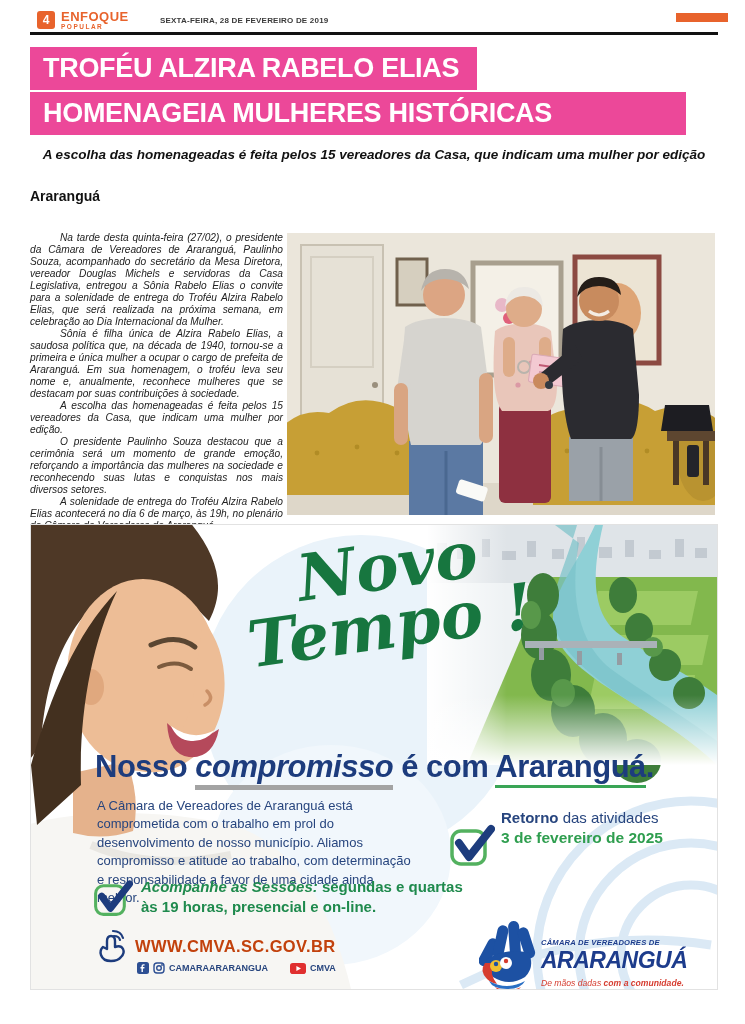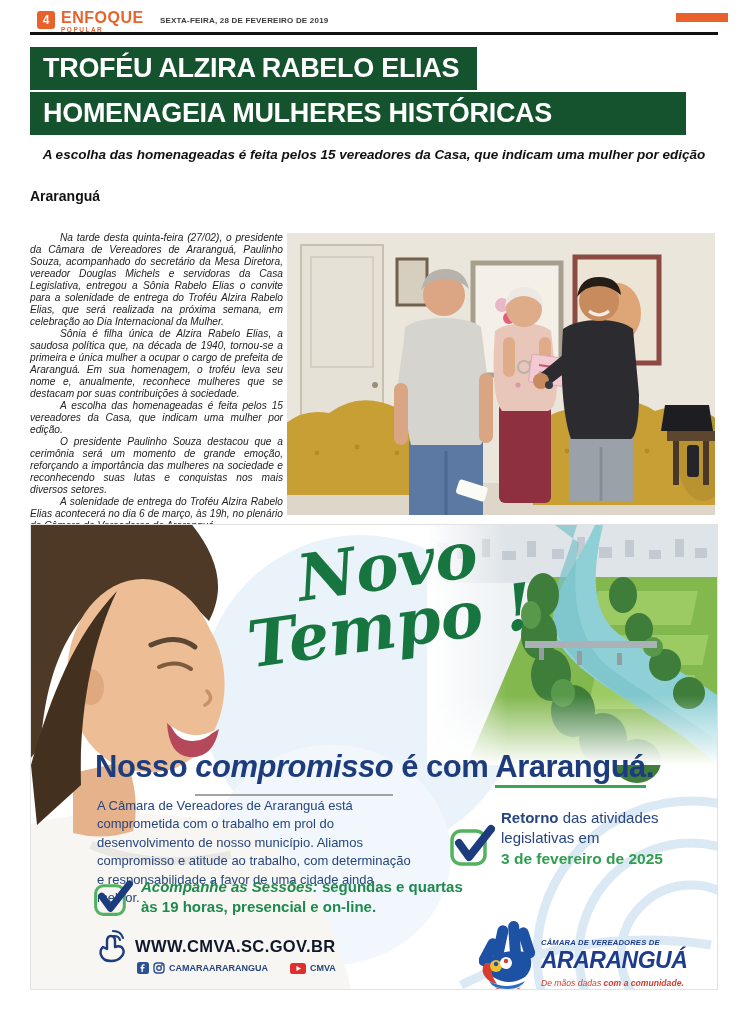--- a/index.html
+++ b/index.html
@@ -4,28 +4,28 @@
 <style>
   html,body{margin:0;padding:0;background:#ffffff;}
   #page{position:relative;width:745px;height:1024px;background:#fff;overflow:hidden;
         font-family:"Liberation Sans",sans-serif;}
   .abs{position:absolute;}
 
   
   .pagenum{left:37px;top:11px;width:18px;height:18px;background:#e8632c;border-radius:3px;
            color:#fff;font-weight:bold;font-size:12px;line-height:18px;text-align:center;}
   .brand{left:61px;top:10px;line-height:1;}
-  .brand .t1{color:#e8632c;font-weight:bold;font-size:16px;letter-spacing:.5px;display:block;}
+  .brand .t1{color:#e8632c;font-weight:bold;font-size:13px;letter-spacing:.5px;display:block;}
   .brand .t2{color:#e8632c;font-weight:bold;font-size:6.5px;letter-spacing:1.5px;display:block;margin-top:1px;}
   .date{left:160px;top:16px;font-size:8px;color:#3a3a3a;font-weight:bold;letter-spacing:.2px;}
   .tr-bar{left:676px;top:13px;width:52px;height:9px;background:#e8632c;}
   .rule{left:30px;top:32px;width:688px;height:2.5px;background:#111;}
 
   
-  .hbar{background:#14532d;color:#fff;font-weight:bold;font-size:27px;letter-spacing:-.3px;
+  .hbar{background:#ec4899;color:#fff;font-weight:bold;font-size:27px;letter-spacing:-.3px;
         display:flex;align-items:center;padding-left:13px;box-sizing:border-box;
         transform-origin:left center;}
   .hbar1{left:30px;top:47px;width:447px;height:43px;}
   .hbar2{left:30px;top:92px;width:656px;height:43px;}
   .subtitle{left:30px;top:147px;width:688px;text-align:center;font-style:italic;
             font-weight:600;font-size:13.5px;color:#111;}
   .dateline{left:30px;top:188px;font-weight:bold;font-size:14px;color:#111;}
 
   
   .colL{left:30px;top:232px;width:253px;font-size:10.2px;line-height:12px;color:#222;
@@ -36,31 +36,31 @@
   
   .ad{left:30px;top:524px;width:688px;height:466px;background:#fff;border:1px solid #e2e2e2;
       box-sizing:border-box;overflow:hidden;}
   .ad .bg{left:0;top:0;}
   .script{left:212px;top:12px;width:300px;transform:rotate(-8deg);color:#17763f;
           font-family:"DejaVu Serif",serif;font-style:italic;font-weight:bold;line-height:.92;}
   .script .l1{display:block;font-size:64px;margin-left:58px;}
   .script .l2{display:block;font-size:64px;margin-left:0px;}
   .adhead{left:64px;top:224px;width:600px;font-size:31px;font-weight:bold;color:#1d3c7d;
           letter-spacing:-.5px;white-space:nowrap;}
-  .adhead .em{font-style:italic;border-bottom:2px solid #a3a3a3;padding-bottom:10px;}
+  .adhead .em{font-style:italic;border-bottom:5px solid #a3a3a3;padding-bottom:1px;}
   .adhead .pl{border-bottom:3px solid #3aa556;padding-bottom:1px;}
   .adbody{left:66px;top:272px;width:318px;font-size:13px;line-height:1.42;color:#27457e;}
   .retorno{left:470px;top:283px;font-size:15px;color:#27457e;line-height:1.35;}
   .retorno .g{color:#2f9e4f;font-weight:bold;font-size:15.5px;}
   .check{width:46px;height:46px;}
   .chk-ret{left:418px;top:296px;}
   .chk-ses{left:62px;top:352px;}
   .sessions{left:110px;top:352px;font-size:15px;color:#1f8a4d;font-weight:bold;line-height:1.35;}
   .sessions .lab{font-style:italic;}
-  .site{left:104px;top:412px;font-size:16.5px;font-weight:bold;color:#0f172a;letter-spacing:.4px;}
+  .site{left:104px;top:412px;font-size:16.5px;font-weight:bold;color:#c2410c;letter-spacing:.4px;}
   .handicon{left:62px;top:404px;}
   .socials{left:106px;top:437px;display:flex;align-items:center;gap:4px;font-size:9px;
            font-weight:bold;color:#27457e;}
   .socials .gap{width:14px;}
   .logo{left:448px;top:388px;width:230px;}
   .logo .hand{position:absolute;left:0;top:6px;}
   .logo .txt{position:absolute;left:62px;top:26px;line-height:1;font-style:italic;}
   .logo .s{font-size:7.6px;font-weight:bold;color:#1d3c8c;letter-spacing:.2px;display:block;}
   .logo .b{font-size:23px;font-weight:bold;color:#1d3c8c;letter-spacing:-.5px;display:block;margin-top:2px;}
   .logo .tag{font-size:8.6px;color:#d63c2f;display:block;margin-top:7px;}
@@ -275,21 +275,20 @@
     </div>
 
     <div class="abs adbody">A Câmara de Vereadores de Araranguá está comprometida com o trabalho em prol do desenvolvimento de nosso município. Aliamos compromisso e atitude ao trabalho, com determinação e responsabilidade a favor de uma cidade ainda melhor.</div>
 
     <svg class="abs check chk-ret" viewBox="0 0 46 46">
       <rect x="3" y="10" width="33" height="33" rx="9" fill="none" stroke="#53b15f" stroke-width="3.5"></rect>
       <path d="M10 22 L20 36 L42 8" fill="none" stroke="#1d3c7d" stroke-width="8" stroke-linecap="round" stroke-linejoin="round"></path>
     </svg>
     <div class="abs retorno">
       <div><b>Retorno</b><span> das atividades</span></div>
-      <div>legislativas em</div>
       <div class="g">3 de fevereiro de 2025</div>
     </div>
 
     <svg class="abs check chk-ses" viewBox="0 0 46 46" style="width:40px;height:40px">
       <rect x="3" y="10" width="33" height="33" rx="9" fill="none" stroke="#53b15f" stroke-width="3.5"></rect>
       <path d="M10 22 L20 36 L42 8" fill="none" stroke="#1d3c7d" stroke-width="8" stroke-linecap="round" stroke-linejoin="round"></path>
     </svg>
     <div class="abs sessions">
       <div><span class="lab">Acompanhe as Sessões:</span><span>  segundas e quartas</span></div>
       <div>às 19 horas, presencial e on-line.</div>

